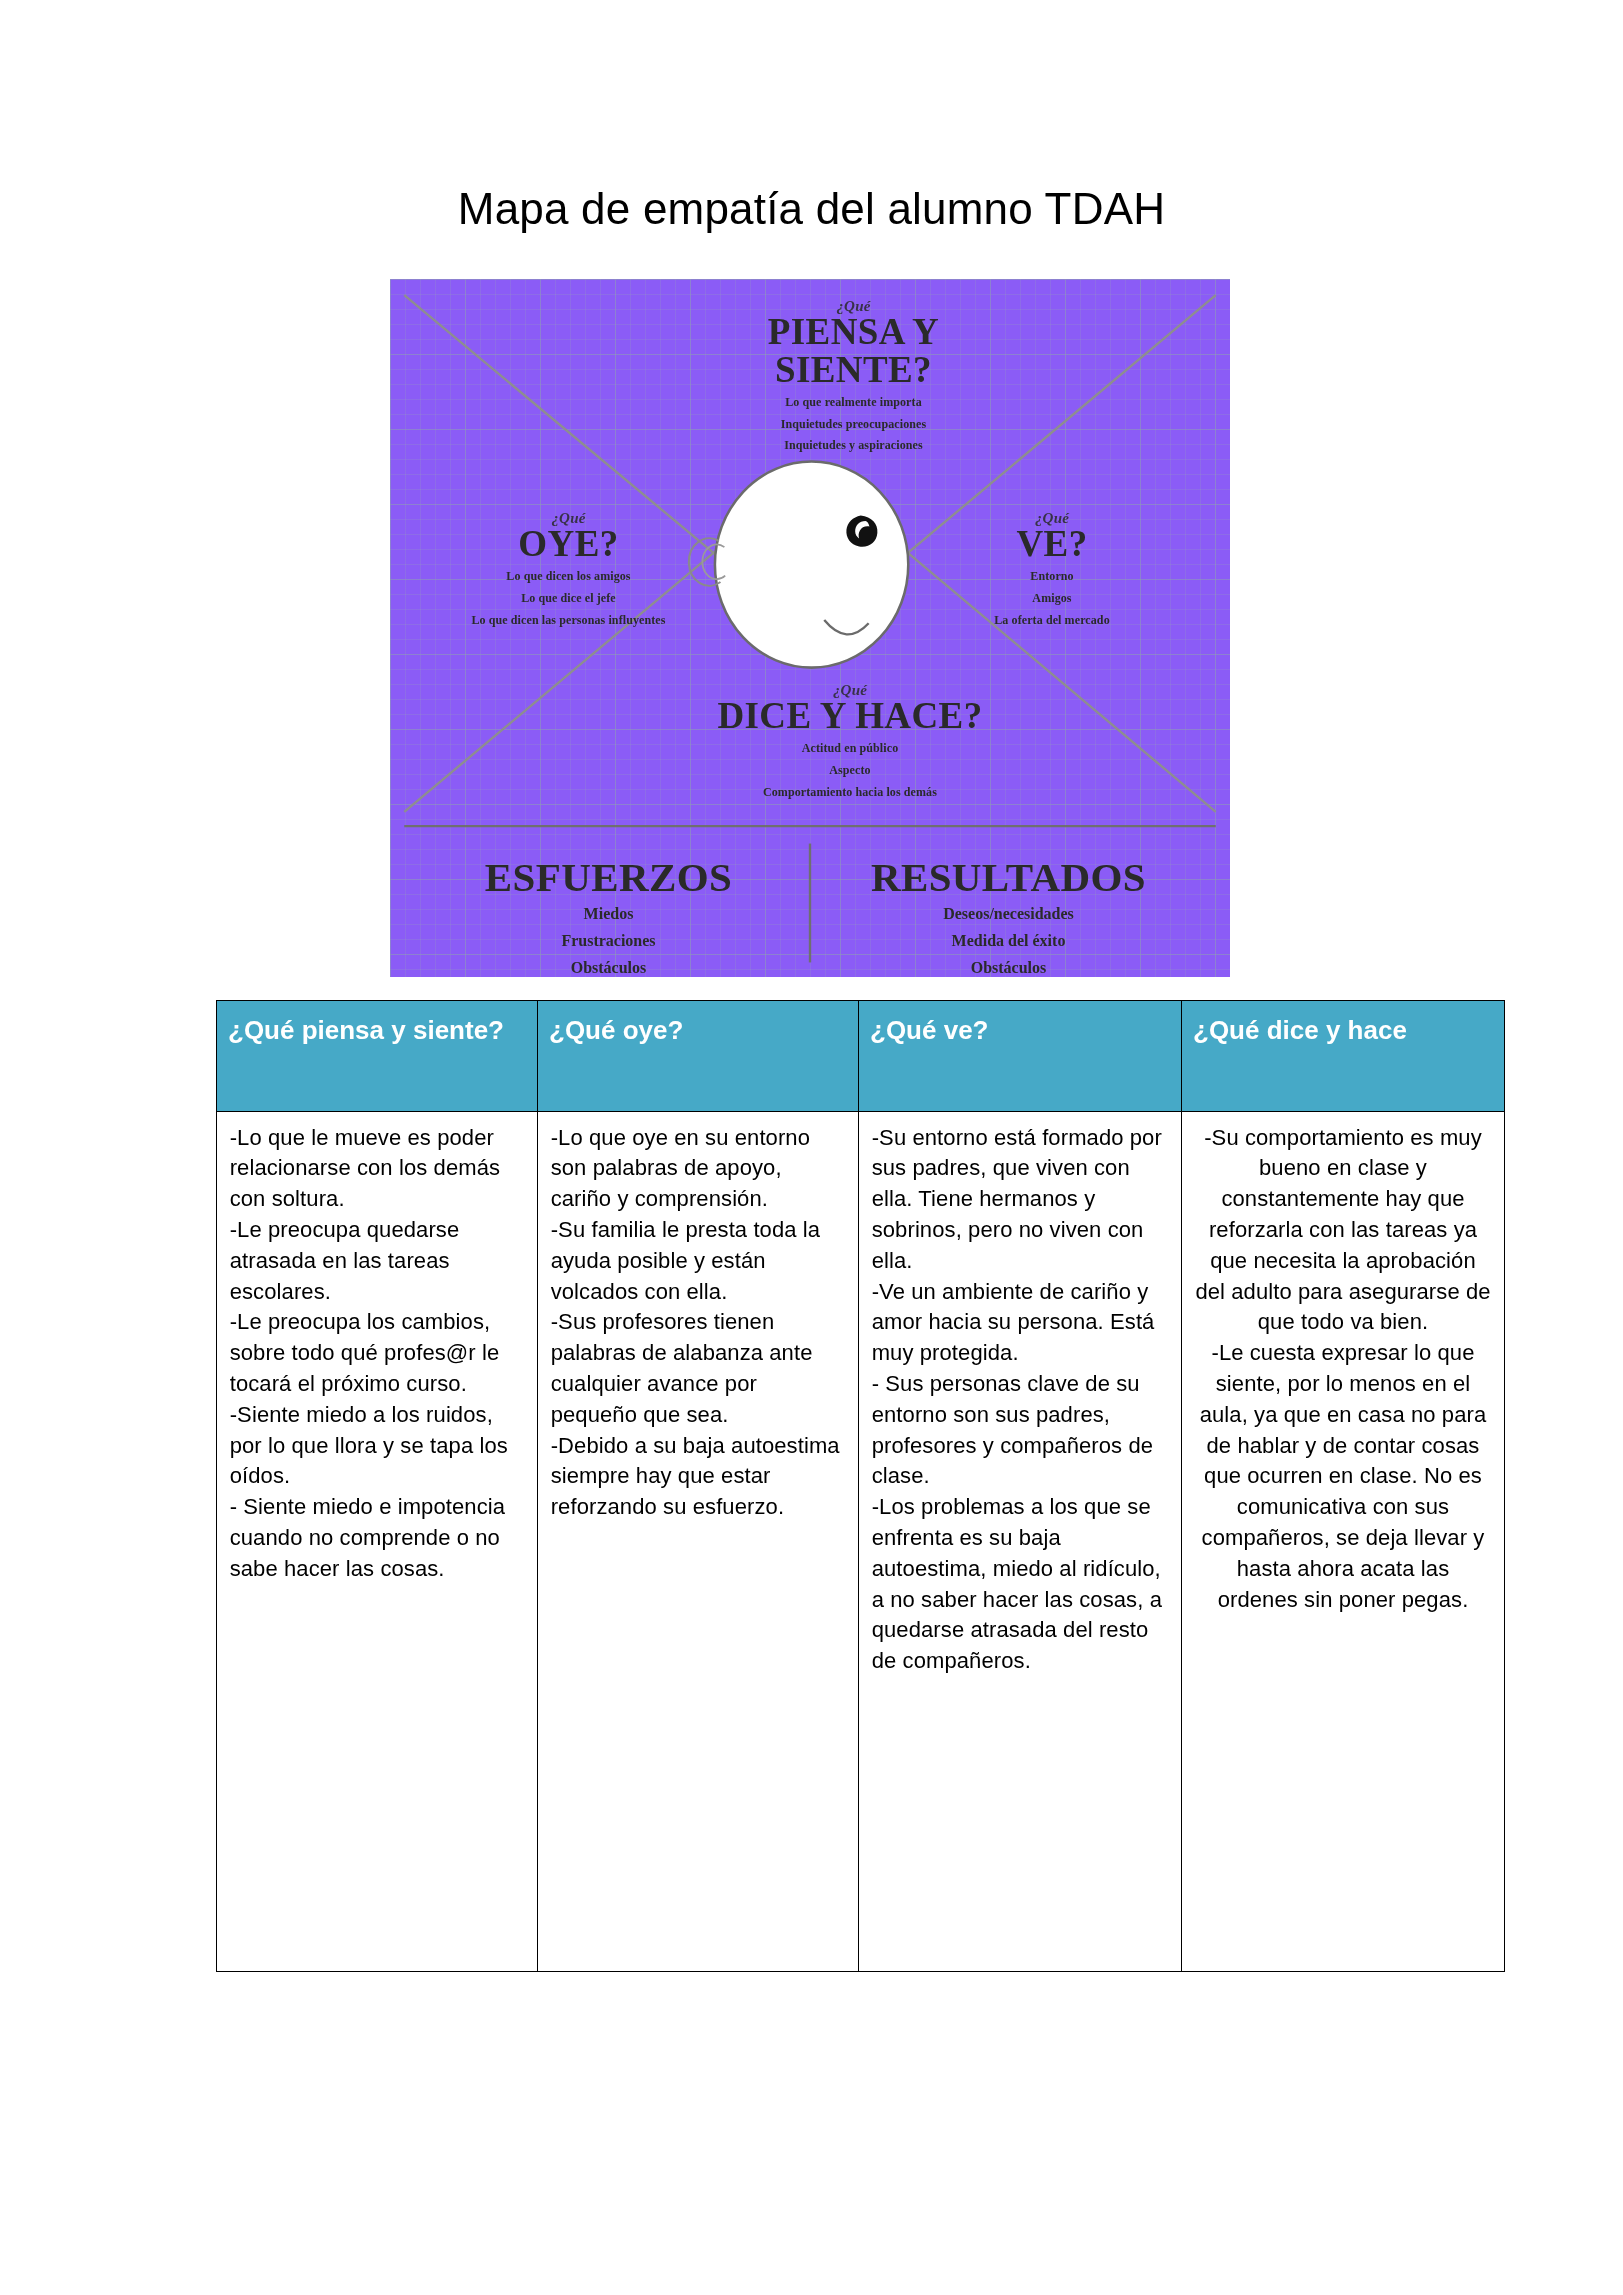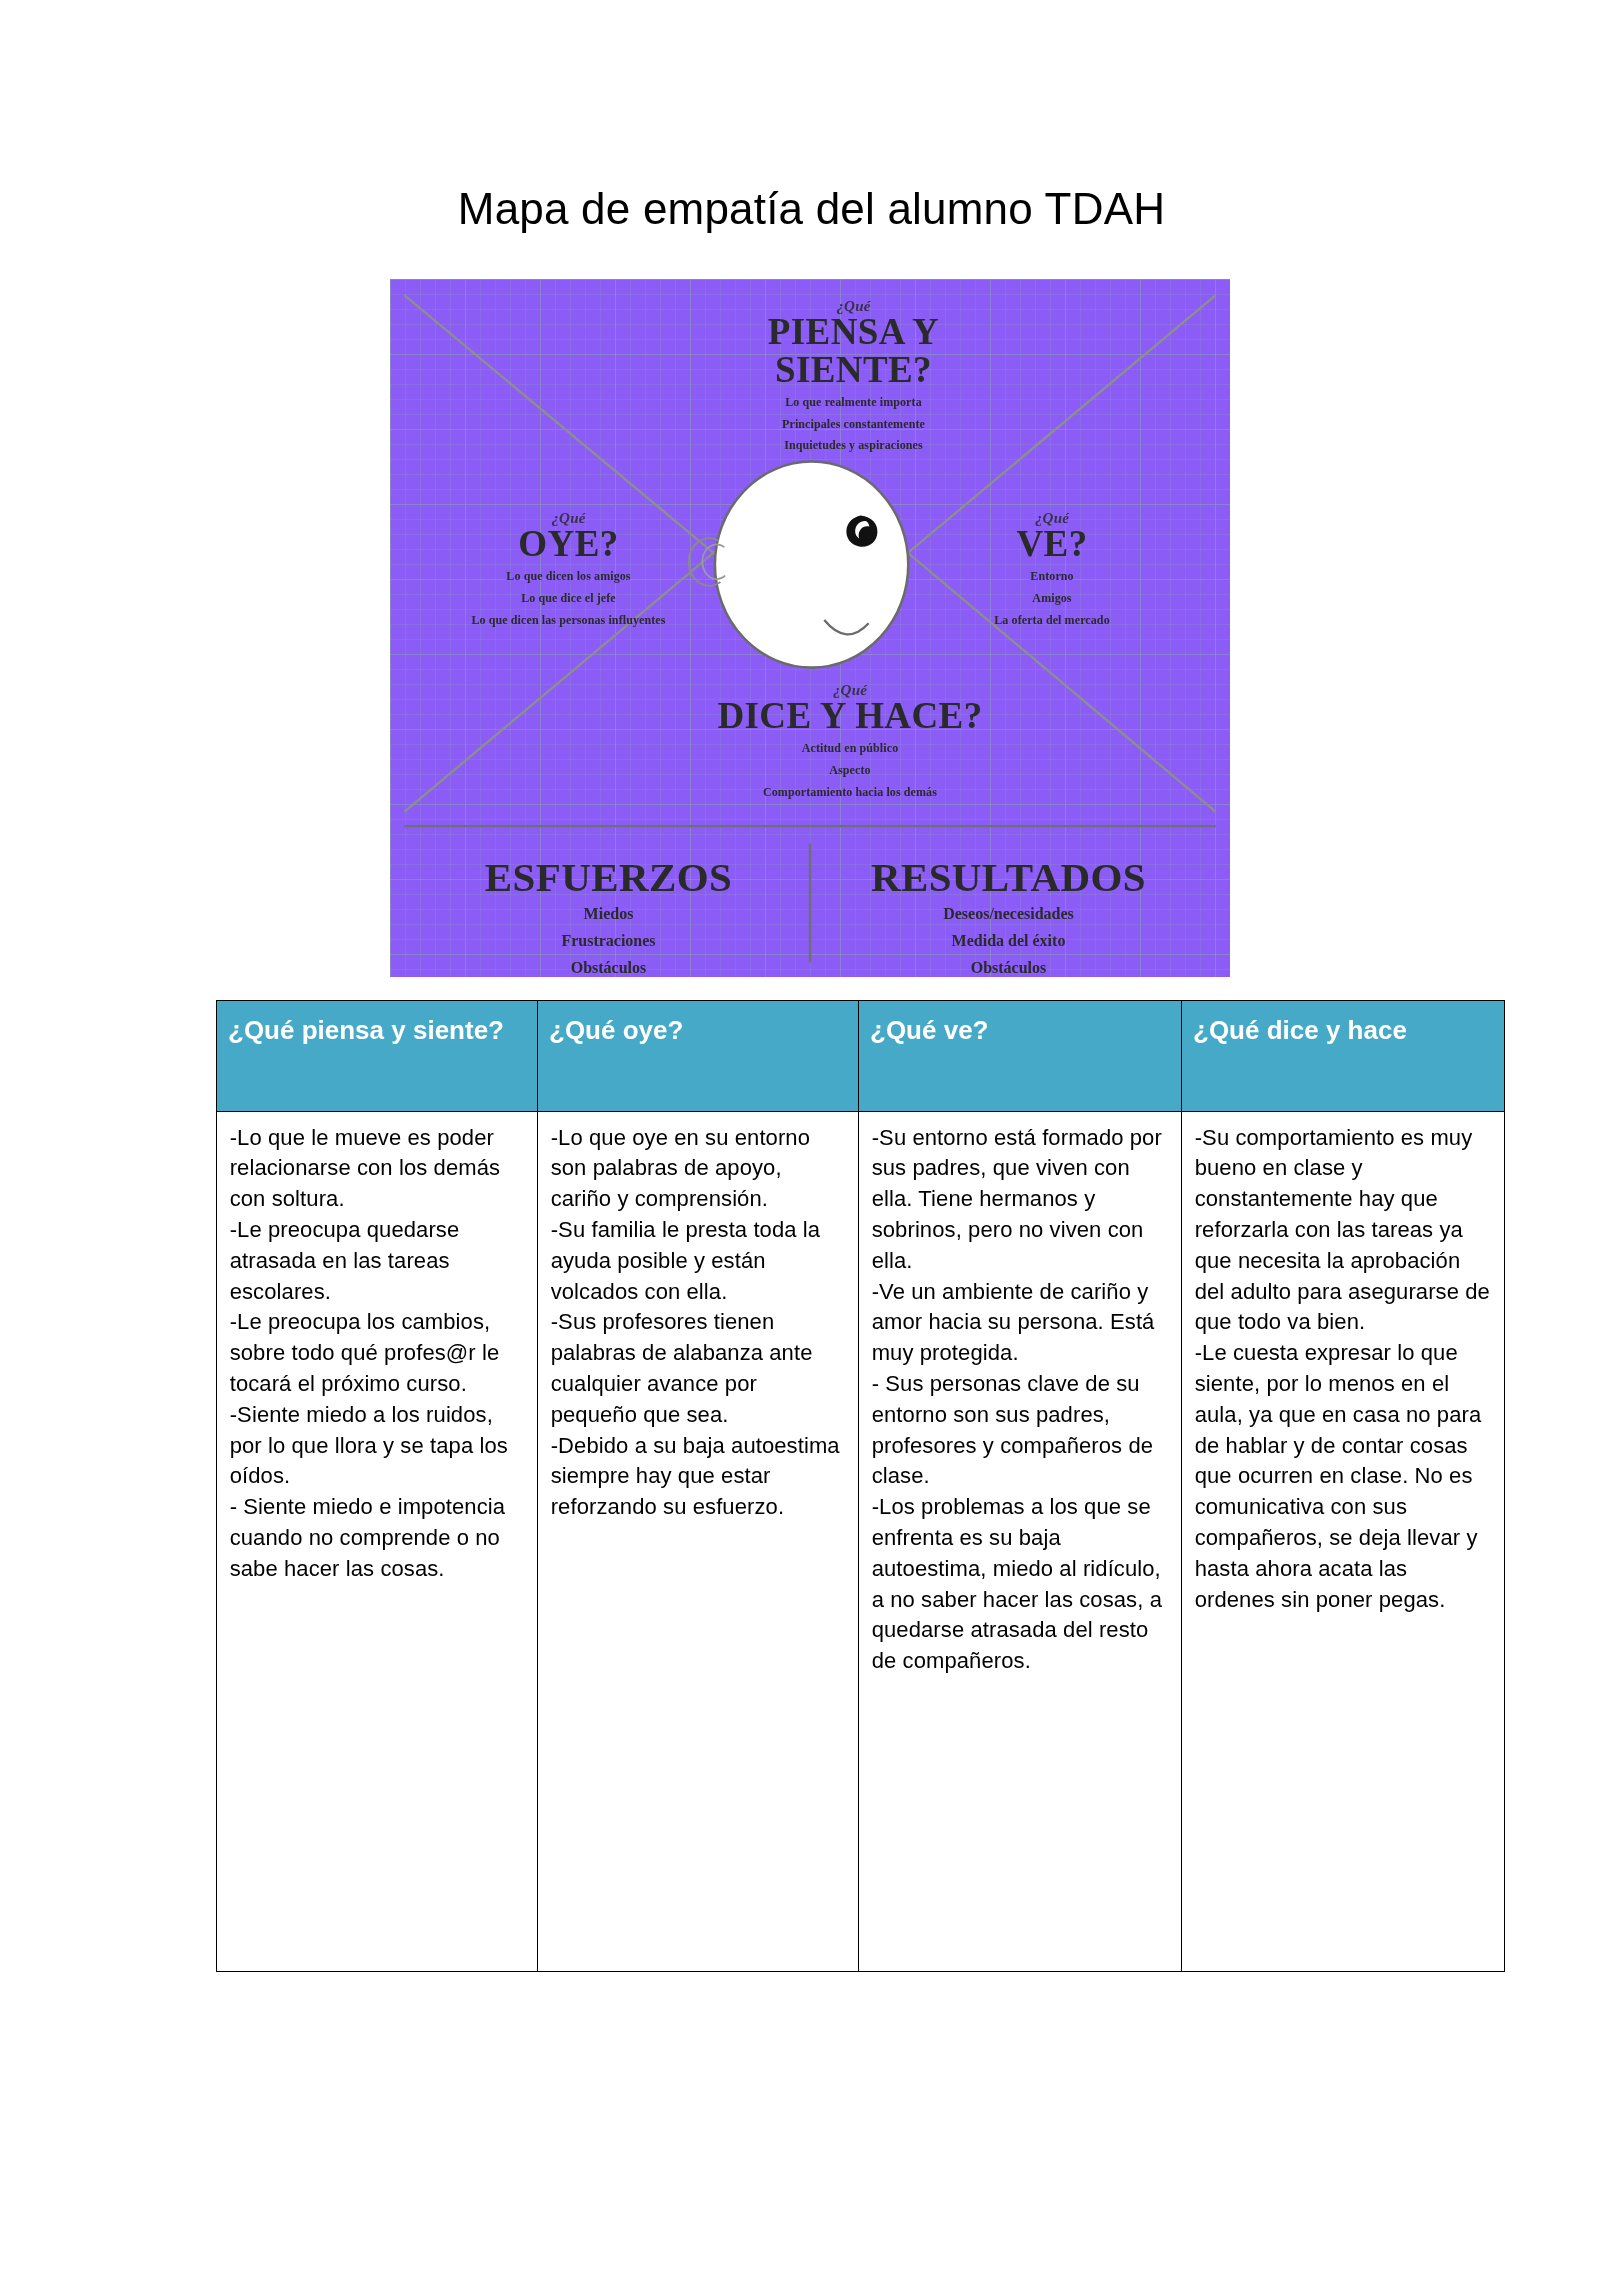--- a/index.html
+++ b/index.html
@@ -92,21 +92,21 @@
   }
   .tbl td{
     height:848px;
     font-size:22px;
     line-height:1.40;
     color:#000;
     padding:11px 12.7px 0 12.7px;
     letter-spacing:0.1px;
   }
   .cell-text{white-space:pre-line;}
-  .col1{width:298px;} .col2{width:298px;} .col3{width:300px;} .col4{width:300px;}
+  .col1{width:298px;} .col2{width:298px;} .col3{width:300px;} .col4{width:300px;text-align:center;}
 </style>
 </head>
 <body>
 
 <div class="page">
 
   <div class="doc-title">Mapa de empatía del alumno TDAH</div>
 
   <div class="map-wrap">
     <div class="grid-minor"></div>
@@ -129,21 +129,21 @@
         <path d="M422 338 a18 22 0 1 0 1 36" fill="none" stroke="#9a9a9a" stroke-width="2.2"></path>
         <path d="M594 298 c14 2 22 10 21 22 c-1 12 -11 19 -23 17 c-11 -2 -17 -11 -16 -21 c1 -9 8 -16 18 -18 z M600 305 c-8 0 -13 6 -13 13 c0 4 2 7 5 9 c-1 -3 -1 -7 1 -10 c2 -4 7 -6 12 -5 c-1 -4 -3 -7 -5 -7 z" fill="#111111"></path>
         <path d="M548 430 q28 34 56 4" fill="none" stroke="#6b6b6b" stroke-width="3"></path>
       </g>
     </svg>
 
     <div class="q q-think">
       <span class="pre">¿Qué</span>
       <span class="big">PIENSA Y<br>SIENTE?</span>
       <span class="sub">Lo que realmente importa</span>
-      <span class="sub">Principales constantemente</span>
+      <span class="sub">Inquietudes preocupaciones</span>
       <span class="sub">Inquietudes y aspiraciones</span>
     </div>
 
     <div class="q q-hear">
       <span class="pre">¿Qué</span>
       <span class="big">OYE?</span>
       <span class="sub">Lo que dicen los amigos</span>
       <span class="sub">Lo que dice el jefe</span>
       <span class="sub">Lo que dicen las personas influyentes</span>
     </div>

